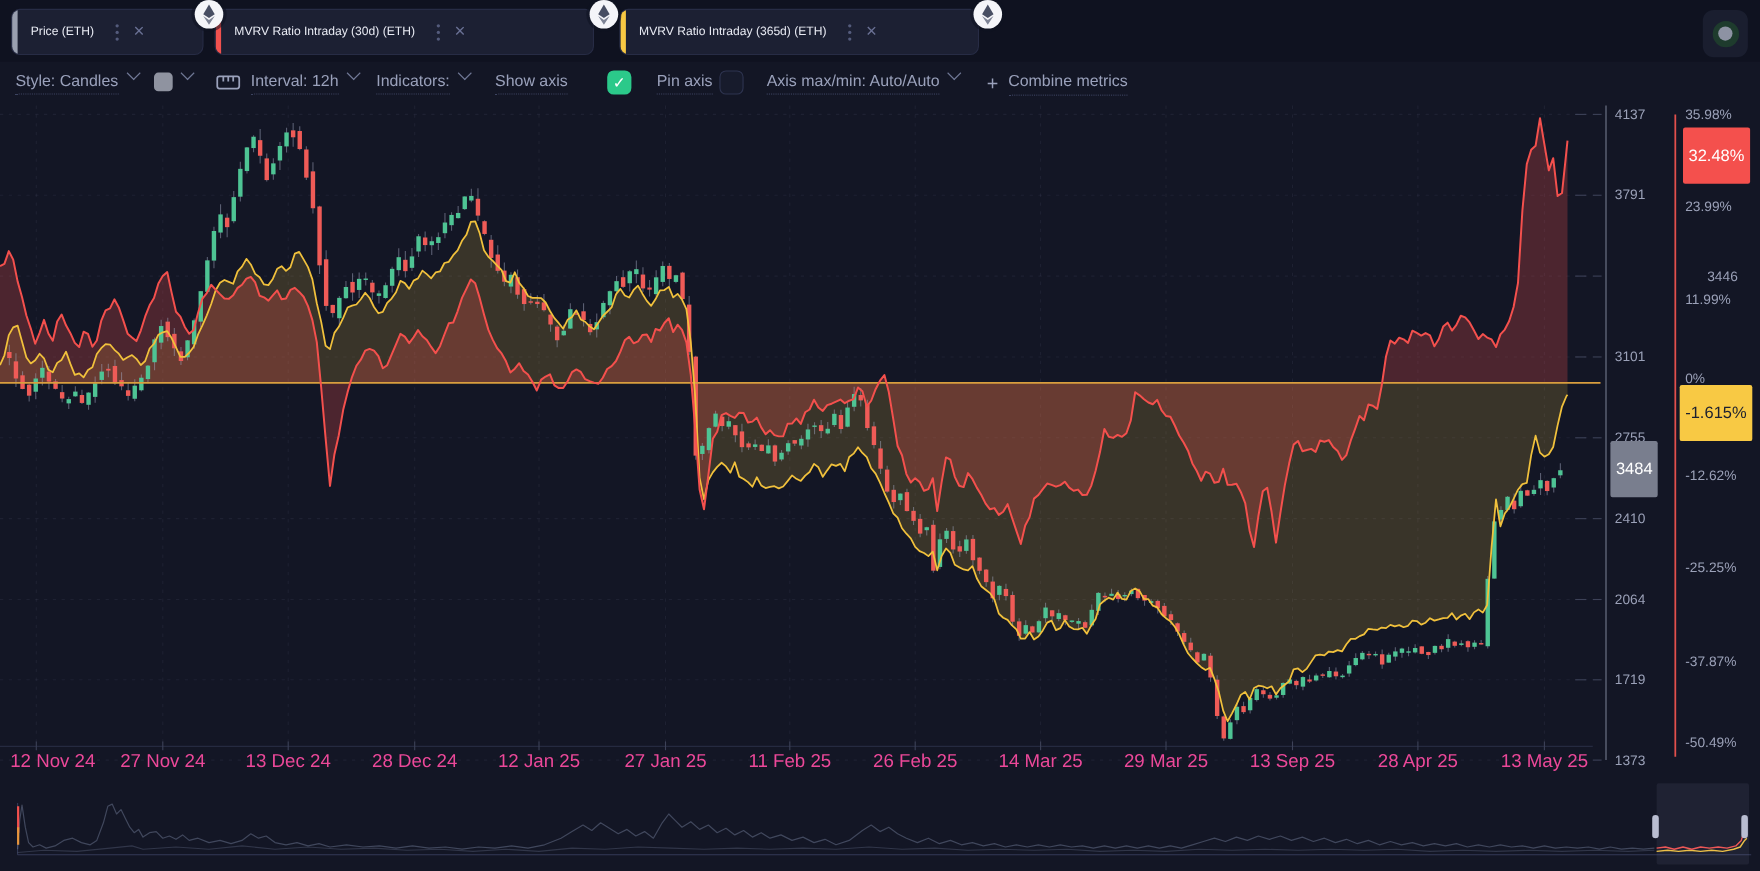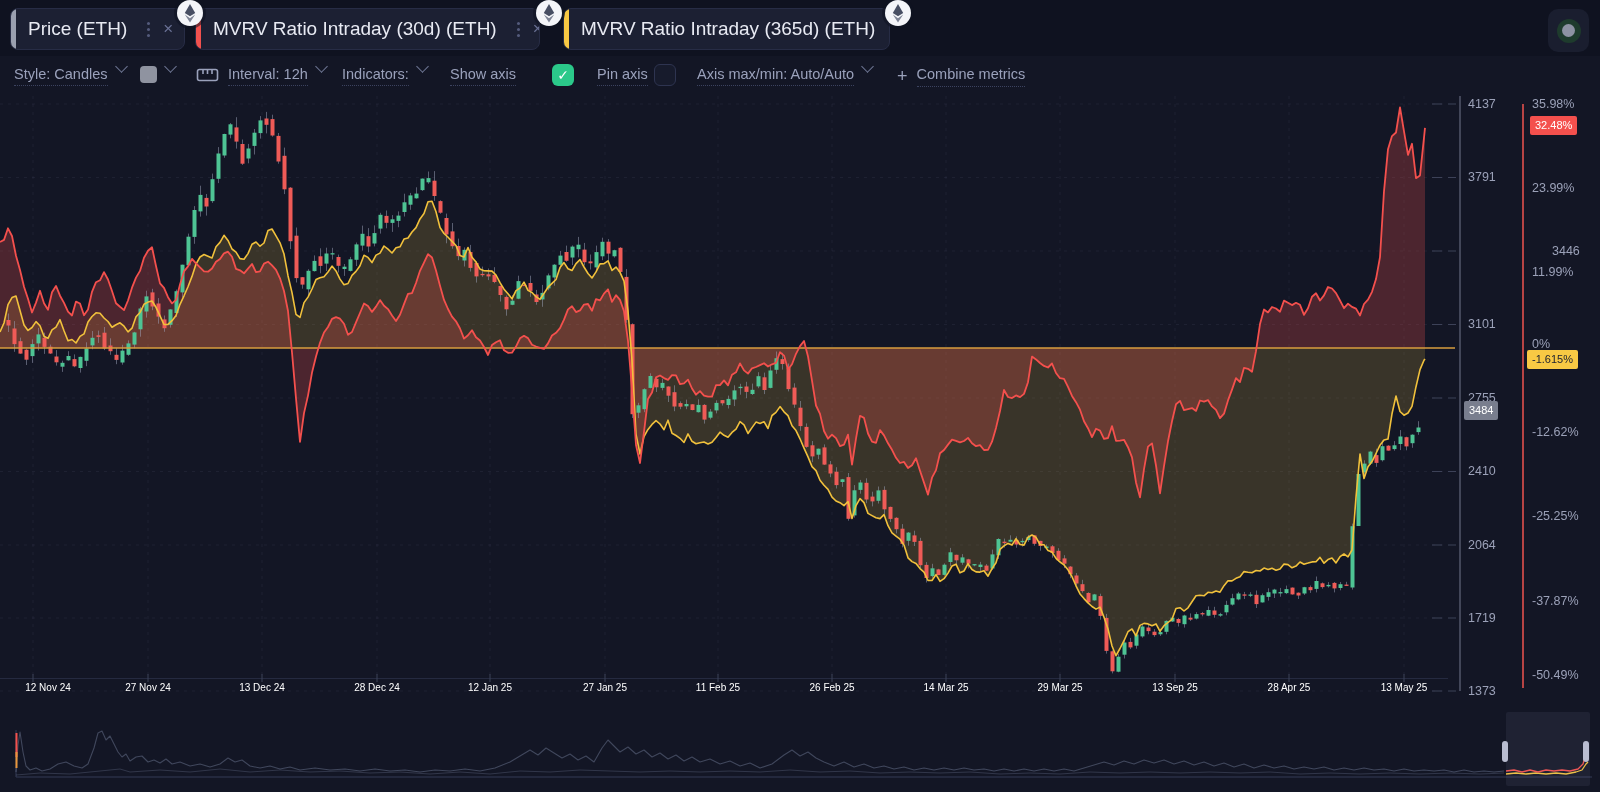--- a/index.html
+++ b/index.html
@@ -4,43 +4,43 @@
 <title>Chart UI</title>
 <style>
   html,body{margin:0;padding:0;background:#131625;}
   #app{position:relative;width:1600px;height:792px;overflow:hidden;
        font-family:"Liberation Sans",sans-serif;background:#131625;color:#e8eaf3;}
   #csvg{position:absolute;left:0;top:0;width:1600px;height:792px;}
   .hdr{position:absolute;left:0;top:0;width:1600px;height:56px;background:#0f1220;}
   .tab{position:absolute;top:8px;height:42px;background:#1c2033;border:1px solid #272c45;
        border-radius:8px;display:flex;align-items:center;box-sizing:border-box;overflow:hidden;}
   .tab .accent{width:5px;height:100%;border-radius:3px 0 0 3px;flex:0 0 auto;}
-  .tab .tab-label{font-size:19px;color:#e8eaf3;margin-left:12px;white-space:nowrap;}
+  .tab .tab-label{font-size:11px;color:#e8eaf3;margin-left:12px;white-space:nowrap;}
   .kebab{margin-left:14px;width:14px;height:16px;position:relative;cursor:pointer;flex:0 0 auto;}
   .kebab i{position:absolute;left:6px;top:1px;width:3px;height:3px;border-radius:50%;
        background:#545b7c;box-shadow:0 6px 0 #545b7c,0 12px 0 #545b7c;}
   .tab-close{color:#6a7195;font-size:17px;margin:0 12px 0 8px;cursor:pointer;}
   .eth-badge{position:absolute;top:0;width:26px;height:26px;border-radius:50%;background:#f4f5f9;
        display:flex;align-items:center;justify-content:center;box-shadow:0 0 0 3px rgba(15,18,32,.55);}
   .shot-btn{position:absolute;left:1548px;top:9px;width:41px;height:43px;border-radius:10px;
        background:#1a1e2f;display:flex;align-items:center;justify-content:center;cursor:pointer;}
   .shot-btn .ring{width:24px;height:24px;border-radius:50%;background:#1e3b2d;
        display:flex;align-items:center;justify-content:center;}
   .shot-btn .dot{width:13px;height:13px;border-radius:50%;background:#8d92a3;}
   .tbi{position:absolute;top:66px;display:flex;color:#9aa1bb;font-size:14.5px;white-space:nowrap;}
   .dotted{border-bottom:1px dotted #3c4360;padding-bottom:3px;cursor:pointer;}
   .chev{width:8px;height:8px;border-right:1.8px solid #707896;border-bottom:1.8px solid #707896;
        transform:rotate(45deg);margin:-4px 0 0 9px;display:inline-block;}
   .swatch{width:17px;height:17px;border-radius:4px;background:#8f93a0;display:inline-block;}
   .cbx{position:absolute;top:64px;width:22px;height:22px;border-radius:6px;box-sizing:border-box;cursor:pointer;}
   .cbx.on{background:#2bc98a;color:#fff;font-size:14px;display:flex;align-items:center;justify-content:center;}
   .cbx.off{border:1.5px solid #2e3450;background:#171b2c;}
   .axis-lbl{position:absolute;font-size:12.5px;color:#9ba1b8;line-height:14px;}
-  .date-lbl{position:absolute;top:682px;transform:translateX(-50%);font-size:10px;color:#ffffff;}
-  .badge{position:absolute;font-size:11px;border-radius:2px;padding:2px 5px;line-height:15px;}
+  .date-lbl{position:absolute;top:682px;transform:translateX(-50%);font-size:17px;color:#ec4899;}
+  .badge{position:absolute;font-size:15px;border-radius:2px;padding:18px 5px;line-height:15px;}
   .badge.red{background:#f4504d;color:#fff;}
   .badge.yel{background:#f8c944;color:#1c2030;}
   .badge.gray{background:#797e8e;color:#fff;}
   .watermark{position:absolute;left:432px;top:280px;font-size:148px;font-weight:bold;
        color:rgba(190,197,226,0.05);letter-spacing:-4px;pointer-events:none;}
   .mm-sel{position:absolute;left:1506px;top:712px;width:84px;height:74px;
        background:rgba(173,184,222,0.08);border-radius:2px;cursor:grab;}
   .mm-handle{position:absolute;top:741px;width:6px;height:21px;border-radius:3px;background:#b9bdd1;cursor:ew-resize;}
   .ruler-ic{display:inline-block;margin-right:0;}
 </style>

